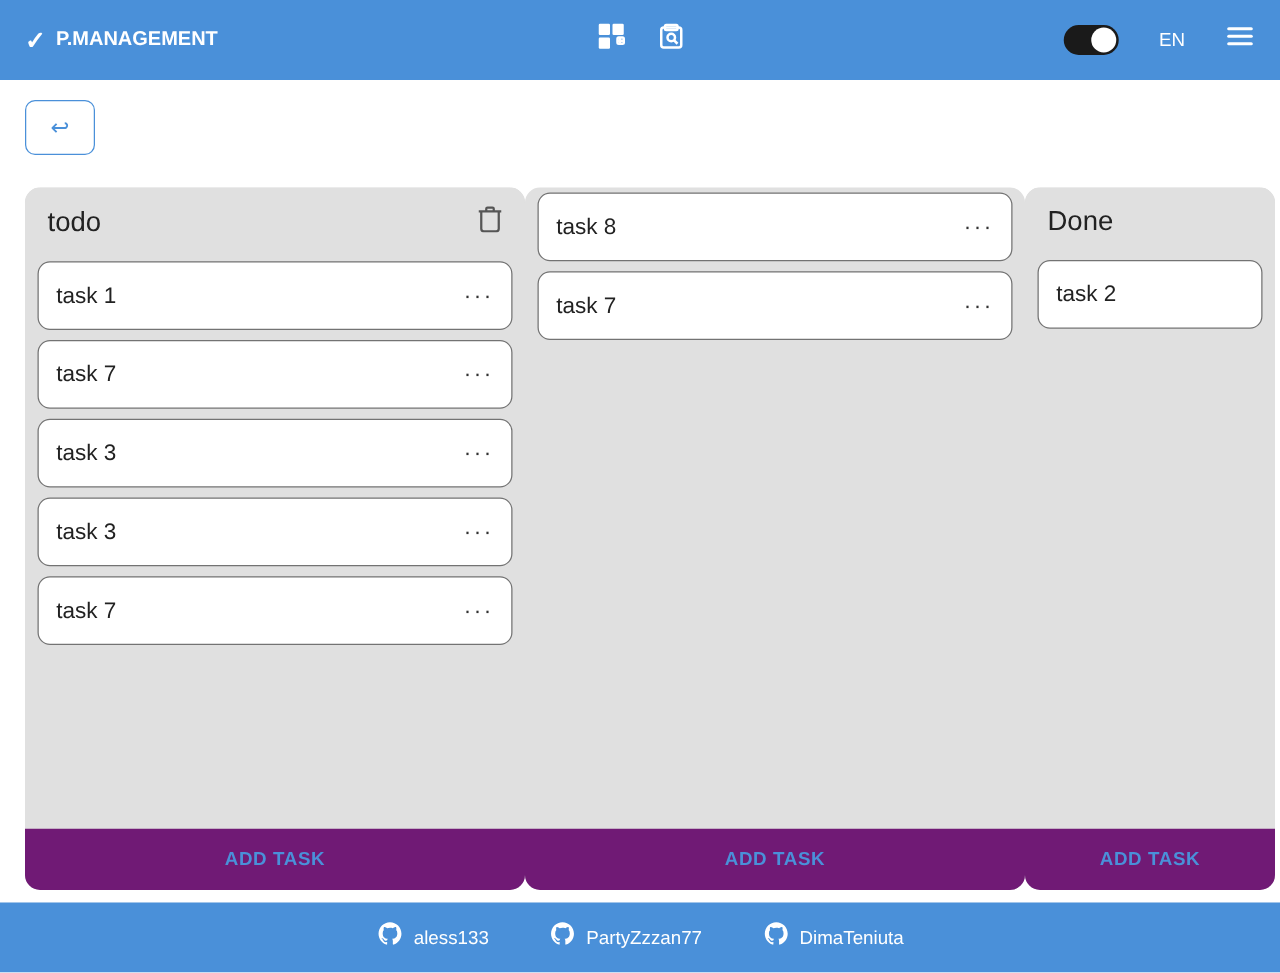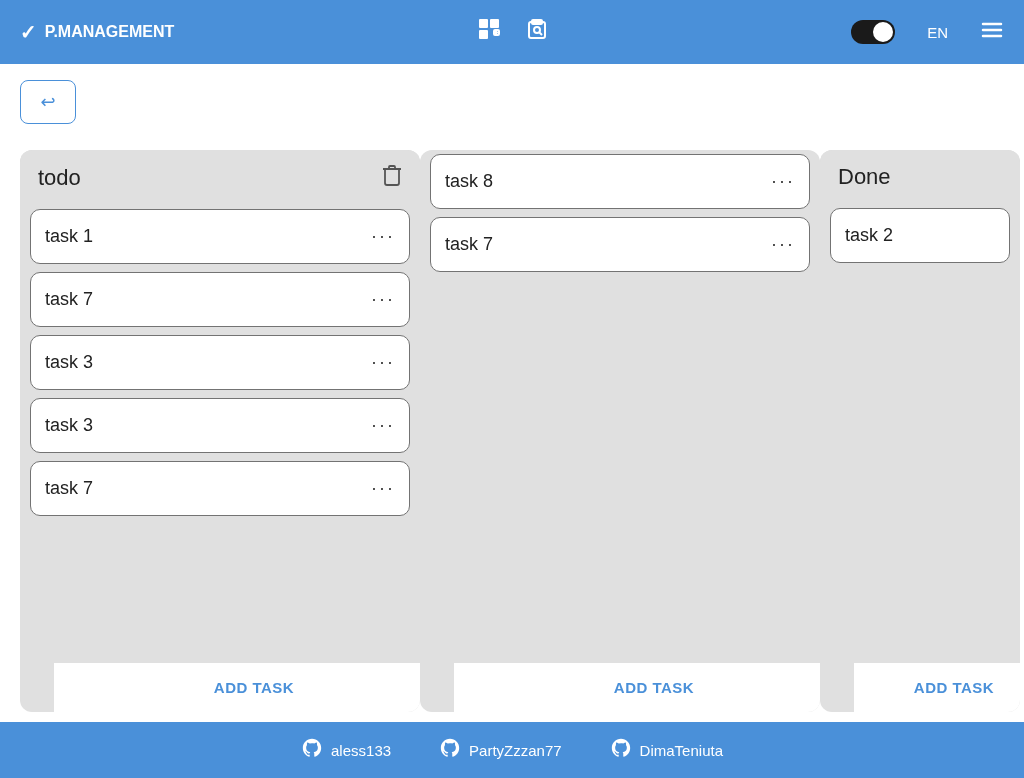--- a/index.html
+++ b/index.html
@@ -177,32 +177,31 @@
       font-size: 18px;
       color: #222;
     }
     .task-menu {
       font-size: 18px;
       color: #333;
       cursor: pointer;
       letter-spacing: 2px;
     }
     .add-task-btn {
-      background: #ffffff;
+      background: #701a75;
       border: none;
       width: 100%;
       padding: 16px;
       text-align: center;
       font-size: 15px;
       font-weight: 600;
       color: #4a90d9;
       cursor: pointer;
       letter-spacing: 0.5px;
       flex-shrink: 0;
-      margin-left: 34px;
     }
 
     
     .column-done {
       width: 200px;
       min-width: 200px;
     }
 
     
     .footer {

